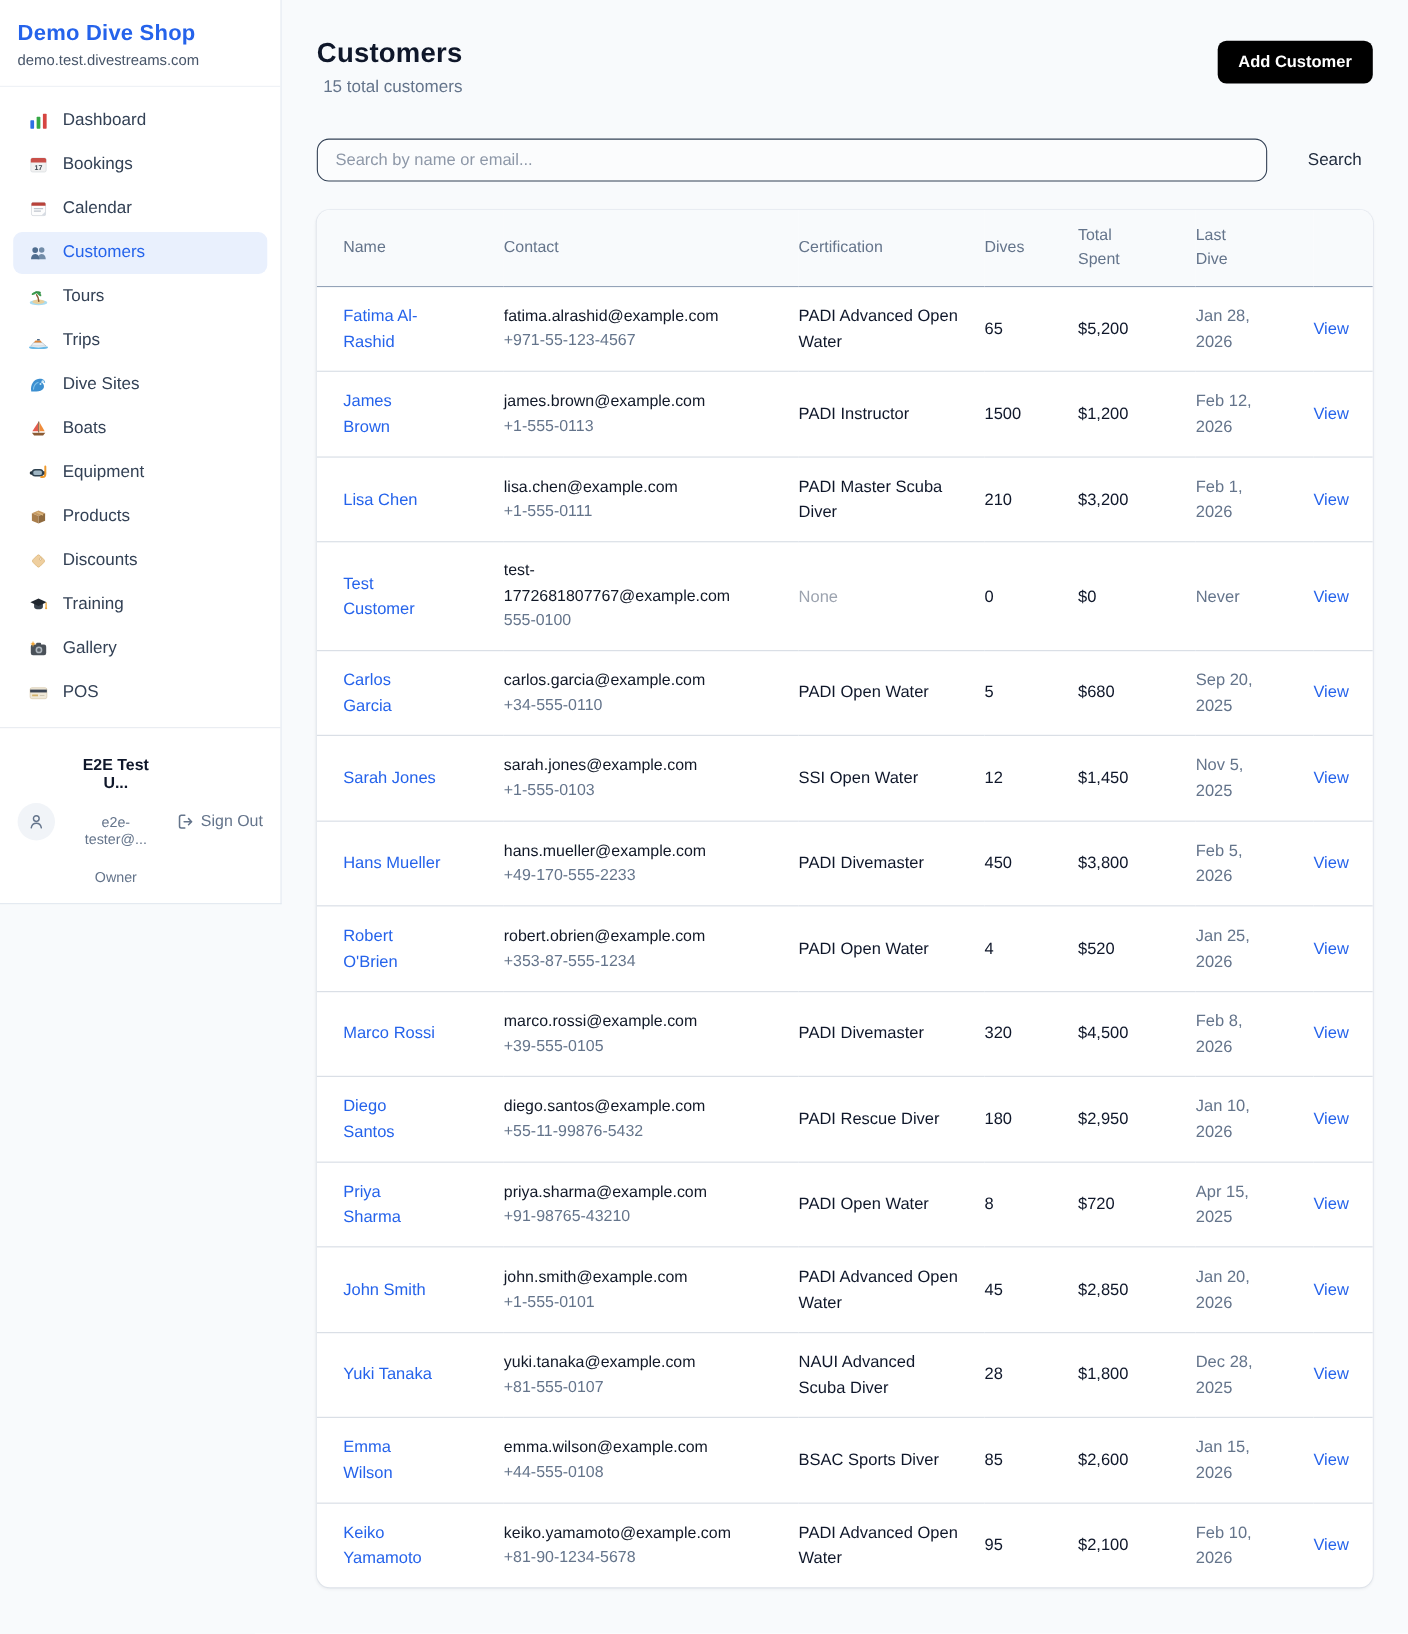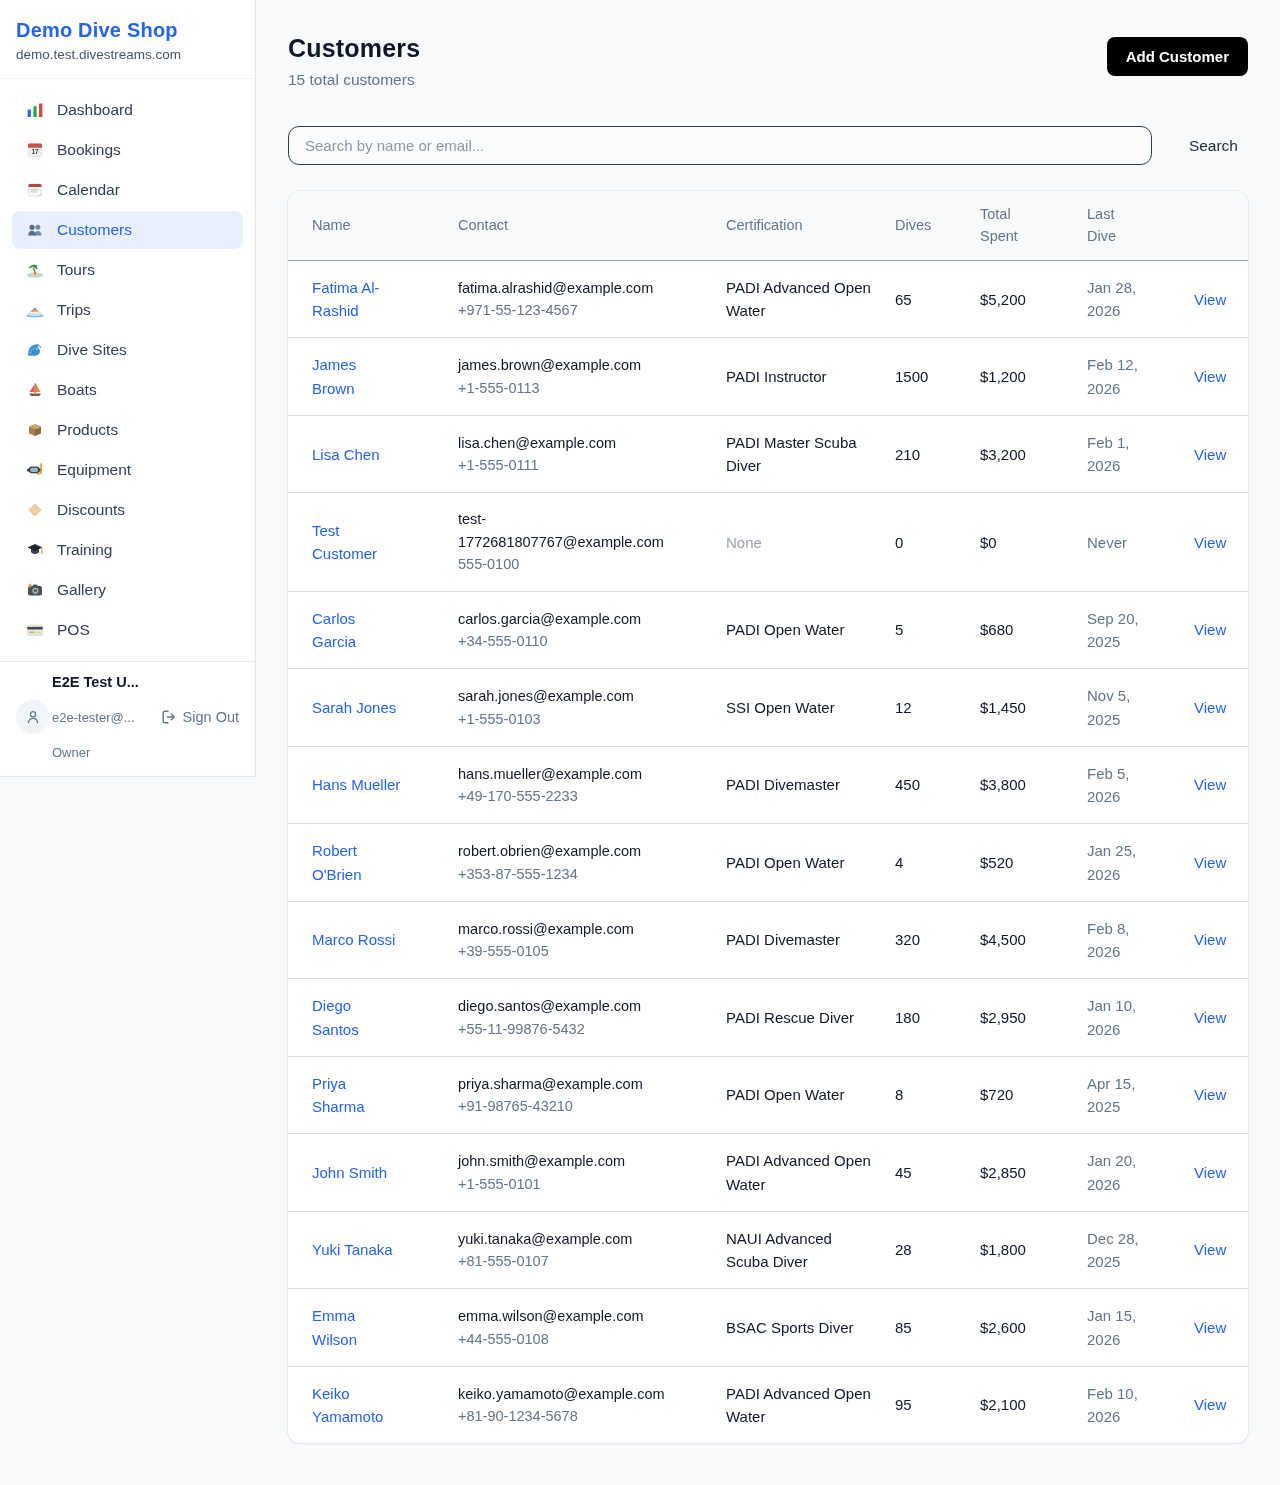--- a/index.html
+++ b/index.html
@@ -26,41 +26,41 @@
   .nav-item {
     display: flex; align-items: center; gap: 13px;
     padding: 10px 14px; margin-bottom: 2px;
     border-radius: 8px; cursor: pointer;
     color: #334155; font-size: 15.5px;
   }
   .nav-item .ic { width: 18px; height: 18px; flex: 0 0 18px; display: inline-flex; }
   .nav-item.active { background: #e9f0fd; color: #2563eb; }
   .user {
     border-top: 1px solid #e8ecf1;
-    padding: 12px 16px 16px 16px;
-    display: flex; align-items: center; gap: 2px;
+    padding: 26px 16px 16px 16px;
+    display: flex; align-items: center; gap: 19px; text-align: center;
   }
   .avatar {
     width: 34px; height: 34px; border-radius: 50%;
     background: #f1f4f8; flex: 0 0 34px;
     display: flex; align-items: center; justify-content: center;
   }
   .user-meta { flex: 1; min-width: 0; }
   .user-name { font-size: 14.5px; font-weight: 700; color: #0f172a; }
   .user-email, .user-role { font-size: 13px; color: #64748b; margin-top: 20px; }
   .signout {
     display: flex; align-items: center; gap: 6px;
     color: #64748b; font-size: 14.5px; cursor: pointer; white-space: nowrap;
   }
 
   
   .main { flex: 1; padding: 34px 32px 26px 32px; }
   .page-head { display: flex; justify-content: space-between; align-items: flex-start; }
   .page-title { font-size: 25px; font-weight: 700; color: #0f172a; letter-spacing: .2px; }
-  .page-sub { margin-top: 8px; font-size: 15.5px; color: #64748b; }
+  .page-sub { margin-top: 8px; font-size: 15.5px; color: #64748b; text-align: right; }
   .btn-primary {
     background: #000000; color: #ffffff; border: none;
     font-family: inherit; font-size: 15px; font-weight: 600;
     padding: 11px 19px; border-radius: 8px; cursor: pointer; margin-top: 3px;
   }
 
   .search-row { display: flex; align-items: center; margin-top: 37px; }
   .search-input {
     flex: 1; height: 39px;
     border: 1.5px solid #334155; border-radius: 11px;
@@ -205,38 +205,38 @@
               <path d="M8.6 3.2V11H3.4z" fill="#e45b4d"></path>
               <path d="M9.8 2.6L14.6 11H9.8z" fill="#ef8c3b"></path>
               <path d="M3 12.4h12.2l-2 2.6H5z" fill="#8a5a33"></path>
             </svg>
           </span>
         <span>Boats</span>
       </div>
       <div class="nav-item">
         <span class="ic">
             <svg viewBox="0 0 18 18">
+              <rect x="1" y="7.4" width="15" height="3.2" rx="1.6" fill="#23313b"></rect>
+              <rect x="2.8" y="5.4" width="10.8" height="6.8" rx="3.2" fill="#2f4250"></rect>
+              <rect x="4.2" y="6.7" width="8" height="4.2" rx="2" fill="#9fb6c4"></rect>
+              <path d="M15.2 3v7.2a2.4 2.4 0 01-2.4 2.4h-1.4" stroke="#ef9a2d" stroke-width="1.8" fill="none" stroke-linecap="round"></path>
+            </svg>
+          </span>
+        <span>Equipment</span>
+      </div>
+      <div class="nav-item">
+        <span class="ic">
+            <svg viewBox="0 0 18 18">
               <path d="M3 5.6L9 3l6 2.6L9 8.2z" fill="#c69a63"></path>
               <path d="M3 5.6v6.8L9 15V8.2z" fill="#a97e4c"></path>
               <path d="M15 5.6v6.8L9 15V8.2z" fill="#8f6a3e"></path>
               <path d="M7.2 3.8l6 2.6v1.4l-6-2.6z" fill="#dcb77e"></path>
             </svg>
           </span>
         <span>Products</span>
-      </div>
-      <div class="nav-item">
-        <span class="ic">
-            <svg viewBox="0 0 18 18">
-              <rect x="1" y="7.4" width="15" height="3.2" rx="1.6" fill="#23313b"></rect>
-              <rect x="2.8" y="5.4" width="10.8" height="6.8" rx="3.2" fill="#2f4250"></rect>
-              <rect x="4.2" y="6.7" width="8" height="4.2" rx="2" fill="#9fb6c4"></rect>
-              <path d="M15.2 3v7.2a2.4 2.4 0 01-2.4 2.4h-1.4" stroke="#ef9a2d" stroke-width="1.8" fill="none" stroke-linecap="round"></path>
-            </svg>
-          </span>
-        <span>Equipment</span>
       </div>
       <div class="nav-item">
         <span class="ic">
             <svg viewBox="0 0 18 18">
               <g transform="rotate(45 9 9)">
                 <rect x="4.6" y="4.6" width="8.8" height="8.8" rx="1.8" fill="#efcf9f" stroke="#d9b172" stroke-width="0.6"></rect>
                 <circle cx="9" cy="6.5" r="0.95" fill="#fff" stroke="#c9a266" stroke-width="0.6"></circle>
               </g>
             </svg>
           </span>

